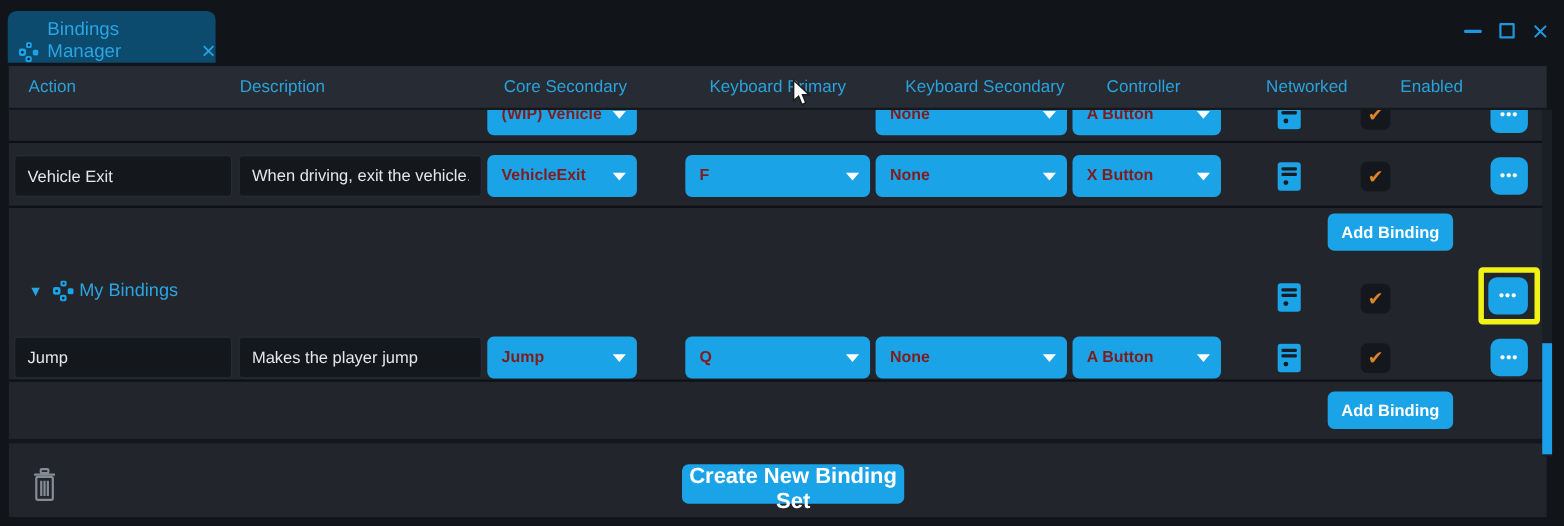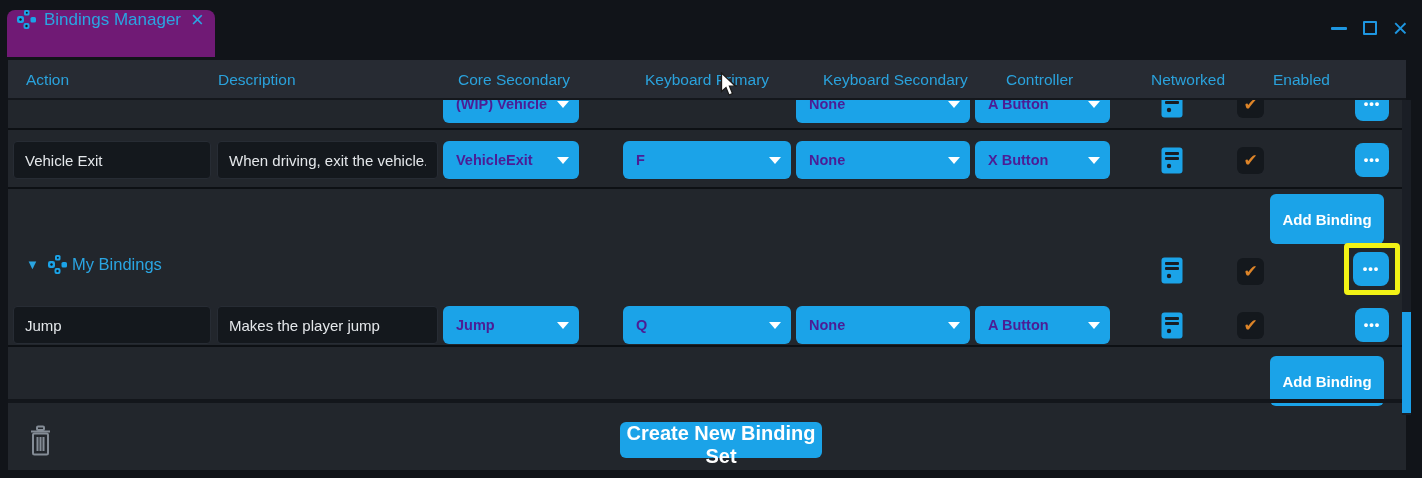--- a/index.html
+++ b/index.html
@@ -9,24 +9,24 @@
   }
   .window {
     position: relative;
     width: 1422px; height: 478px;
     background: #111419;
     overflow: hidden;
   }
   
   .tab {
     position: absolute; left: 7px; top: 10px;
-    width: 208px; height: 47px;
-    background: #701a75;
+    width: 189px; height: 47px;
+    background: #0c4a6e;
     border-radius: 8px 8px 0 0;
-    display: flex; align-items: flex-start;
+    display: flex; align-items: flex-end;
   }
   .tab-icon { margin-left: 10px; }
   .tab-title {
     margin-left: 8px;
     color: #2aa5e2; font-size: 17px;
   }
   .tab-close {
     margin-left: 10px;
     color: #2aa5e2; font-size: 22px; line-height: 20px;
     cursor: pointer;
@@ -83,21 +83,21 @@
     border: 1px solid #272c34; border-radius: 4px;
     color: #e4e7ea; font-size: 15px;
     padding: 0 11px;
     outline: none;
   }
   .inp.f-action { left: 5px;   width: 198px; }
   .inp.f-desc   { left: 209px; width: 221px; }
   .dd {
     position: absolute; top: 8px; height: 38px;
     background: #1ba3e8; border-radius: 6px;
-    color: #4c1d95; font-weight: bold; font-size: 14.5px;
+    color: #7f1d1d; font-weight: bold; font-size: 14.5px;
     line-height: 38px; padding-left: 13px;
     white-space: nowrap; overflow: hidden;
     cursor: pointer;
   }
   .dd .caret {
     position: absolute; right: 10px; top: 16px;
     width: 0; height: 0;
     border-left: 6px solid transparent;
     border-right: 6px solid transparent;
     border-top: 7px solid #fff;
@@ -149,22 +149,22 @@
   .grp-more {
     position: absolute; left: 1353px; top: 252px;
     width: 36px; height: 34px;
     background: #1ba3e8; border-radius: 8px;
     color: #fff; font-size: 13px; font-weight: bold;
     line-height: 34px; text-align: center; letter-spacing: 1px;
     cursor: pointer;
   }
   
   .add-btn {
-    position: absolute; left: 1270px;
-    width: 114px; height: 50px;
+    position: absolute; left: 1207px;
+    width: 114px; height: 34px;
     background: #1ba3e8; border: none; border-radius: 6px;
     color: #fff; font-family: inherit; font-size: 15px; font-weight: bold;
     cursor: pointer;
   }
   .add-btn.b1 { top: 194px; }
   .add-btn.b2 { top: 356px; }
   .foot-div {
     position: absolute; left: 8px; top: 399px;
     width: 1398px; height: 4px; background: #13161b;
   }

